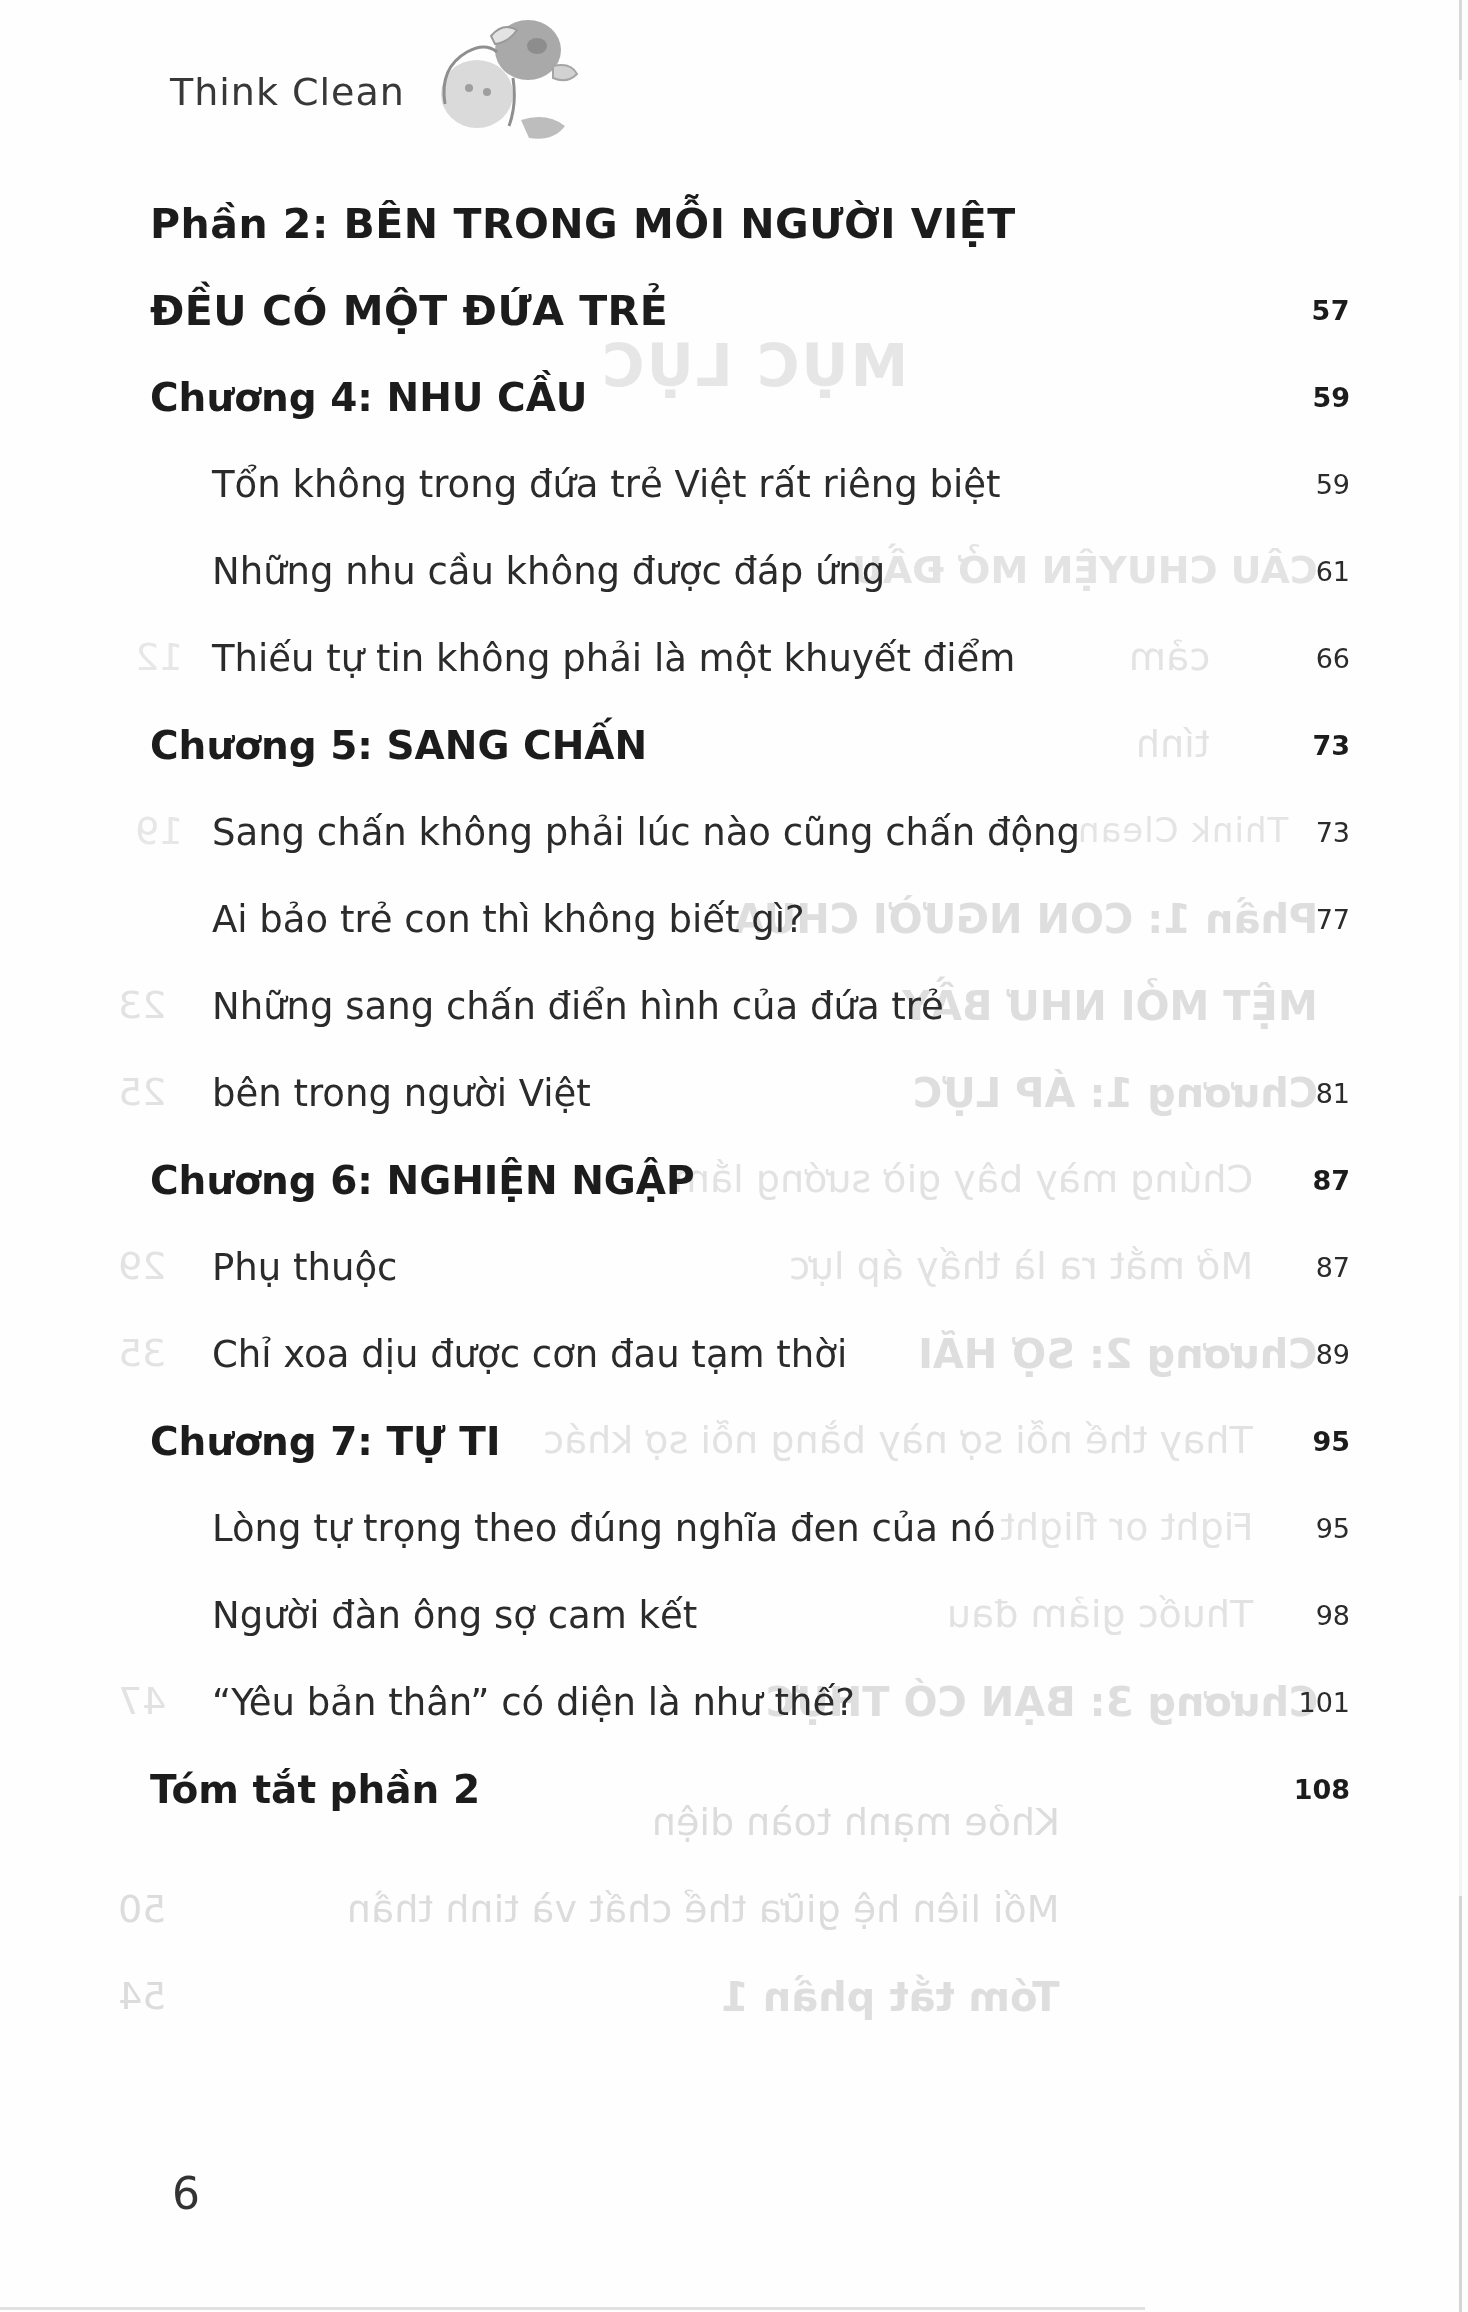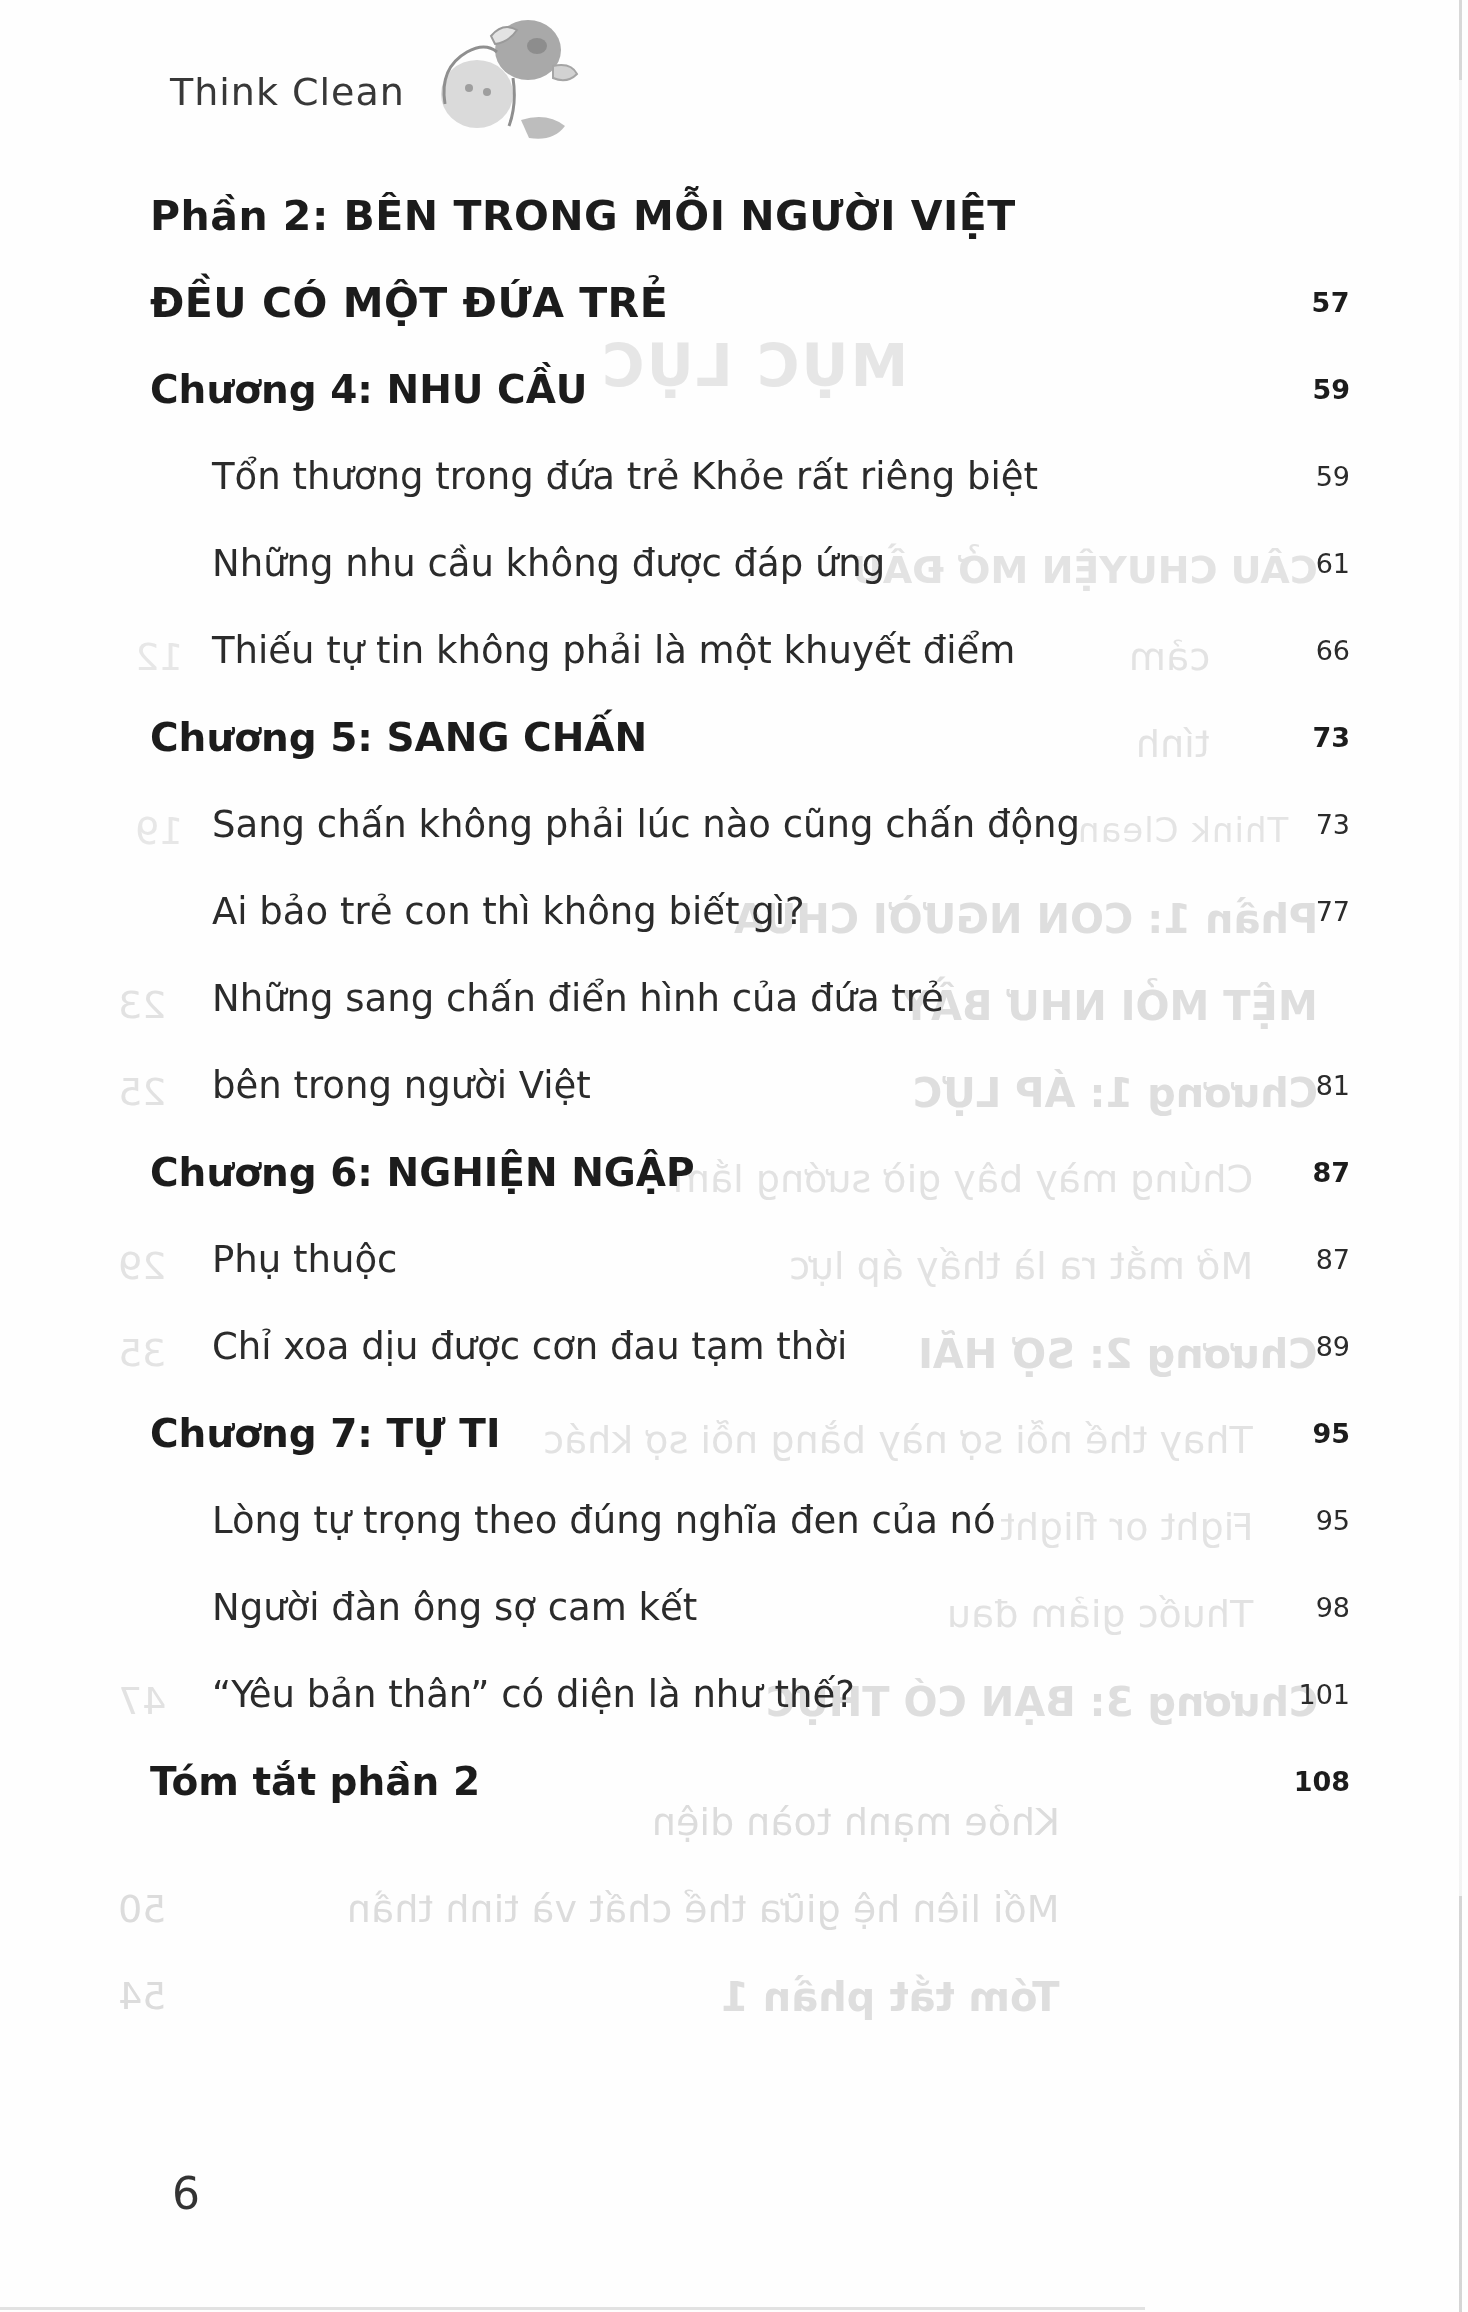--- a/index.html
+++ b/index.html
@@ -11,21 +11,21 @@
     font-family:"DejaVu Sans","Liberation Sans",sans-serif;
     color:#222;
   }
   
   .brand{
     position:absolute;left:170px;top:70px;
     font-size:38px;letter-spacing:1px;color:#383838;
   }
   .logo{position:absolute;left:425px;top:8px;width:160px;height:140px;}
   
-  .toc{position:absolute;left:150px;right:118px;top:172px;}
+  .toc{position:absolute;left:150px;right:118px;top:180px;}
   .toc-row{
     height:87px;display:flex;align-items:center;justify-content:space-between;
     font-size:37px;color:#2b2b2b;white-space:nowrap;
   }
   .toc-row.b{font-weight:bold;color:#1c1c1c;font-size:39px;}
   .toc-row.part{font-size:41px;letter-spacing:0.5px;}
   .toc-row.l1 .label{padding-left:62px;}
   .toc-row .num{font-size:27px;margin-left:20px;}
   .toc-row.b .num{font-weight:bold;}
   
@@ -125,21 +125,21 @@
     </div>
     <div class="toc-row b part">
       <span class="label">ĐỀU CÓ MỘT ĐỨA TRẺ</span>
       <span class="num">57</span>
     </div>
     <div class="toc-row b">
       <span class="label">Chương 4: NHU CẦU</span>
       <span class="num">59</span>
     </div>
     <div class="toc-row l1">
-      <span class="label">Tổn thương trong đứa trẻ Khỏe rất riêng biệt</span>
+      <span class="label">Tổn không trong đứa trẻ Việt rất riêng biệt</span>
       <span class="num">59</span>
     </div>
     <div class="toc-row l1">
       <span class="label">Những nhu cầu không được đáp ứng</span>
       <span class="num">61</span>
     </div>
     <div class="toc-row l1">
       <span class="label">Thiếu tự tin không phải là một khuyết điểm</span>
       <span class="num">66</span>
     </div>

